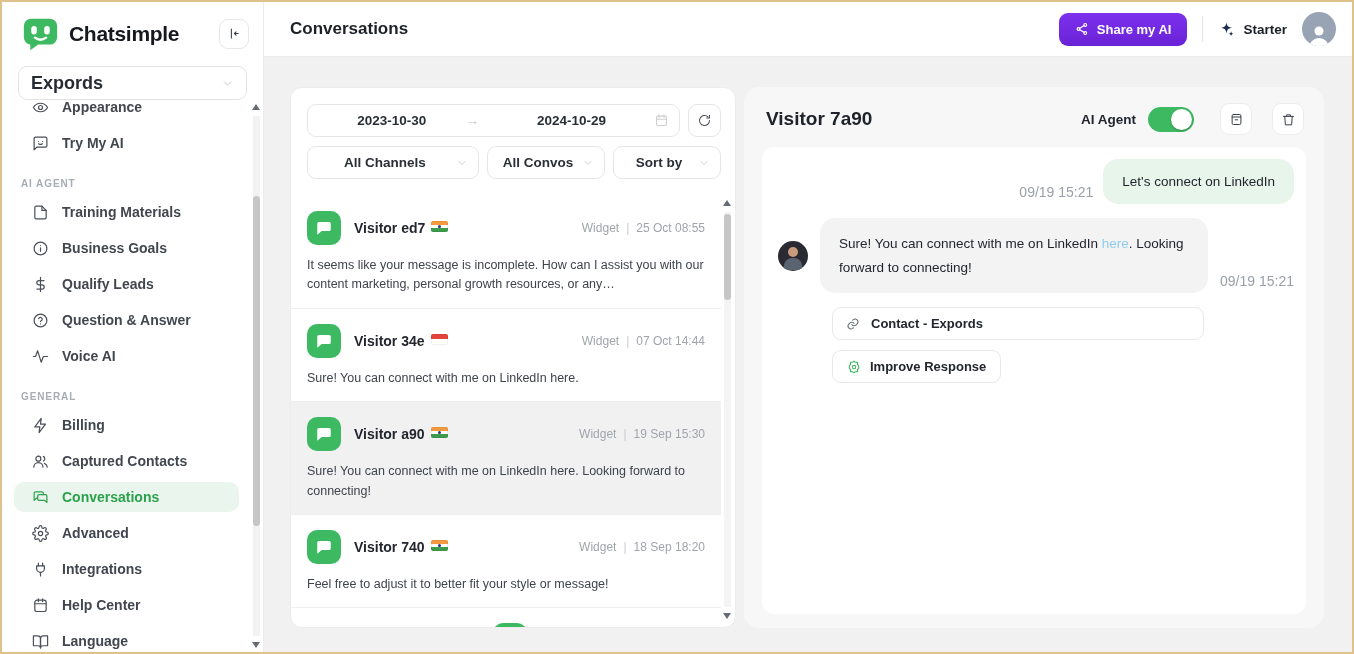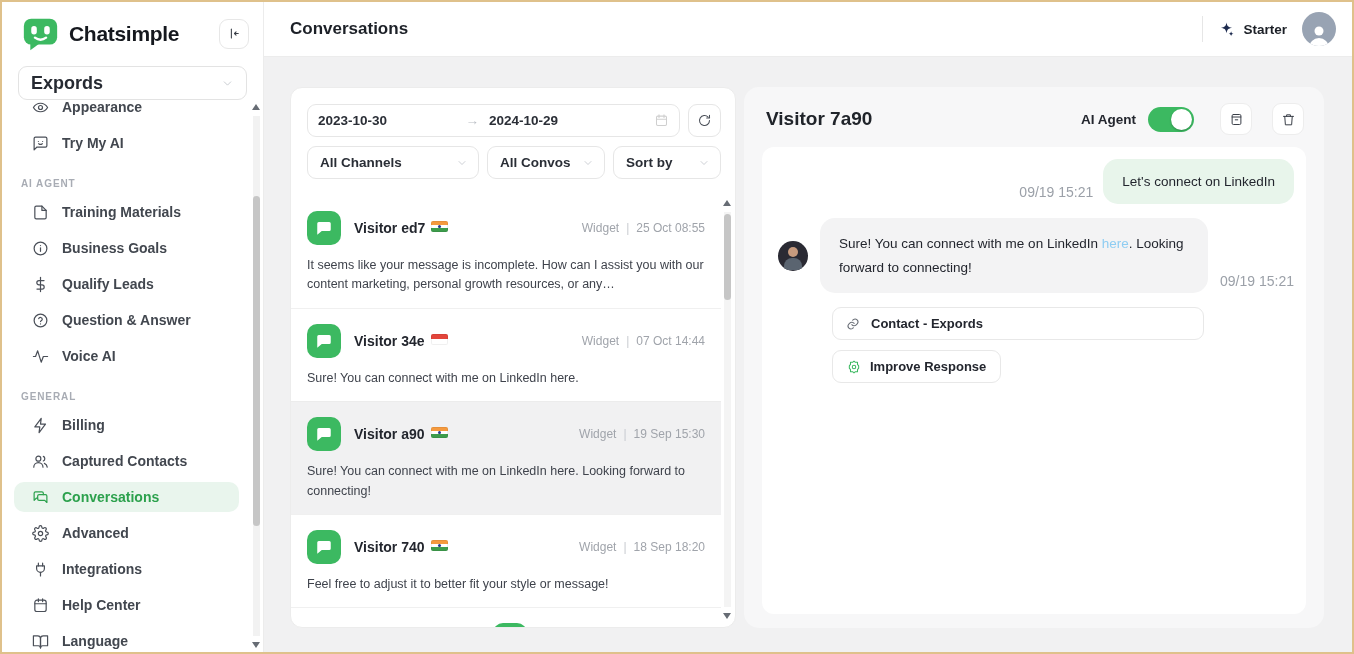--- a/index.html
+++ b/index.html
@@ -36,21 +36,21 @@
   .share-btn { height:33px; padding:0 16px; border:none; border-radius:9px; background:linear-gradient(180deg,#7c31ee,#6a22d5); color:#fff; font-size:13px; font-weight:700; display:flex; align-items:center; gap:8px; cursor:pointer; font-family:inherit; }
   .v-divider { width:1px; height:26px; background:#e6e6e6; }
   .plan { display:flex; align-items:center; gap:8px; font-size:13.5px; font-weight:700; color:#1c2027; }
   .avatar { width:34px; height:34px; border-radius:50%; background:#98a3b3; display:flex; align-items:flex-end; justify-content:center; overflow:hidden; }
 
   
   .content { position:absolute; left:262px; right:0; top:55px; bottom:0; background:#f1f1f2; }
 
   
   .list-card { position:absolute; left:26px; top:30px; width:446px; bottom:24px; background:#fff; border:1px solid #ececec; border-radius:12px; overflow:hidden; }
-  .filters { padding:16px 14px 0 16px; }
+  .filters { padding:16px 14px 0 16px;text-align:center; }
   .filter-row { display:flex; gap:8px; }
   .date-box { flex:1; height:33px; border:1px solid #e6e6e6; border-radius:9px; display:flex; align-items:center; padding:0 10px; font-size:13.5px; font-weight:600; color:#2a2e36; }
   .date-start { width:42%; }
   .range-arrow { color:#b9bdc4; font-weight:400; margin-right:10px; }
   .date-end { flex:1; }
   .cal-ic { color:#cfcfcf; display:flex; }
   .refresh-btn { width:33px; height:33px; border:1px solid #e6e6e6; border-radius:9px; background:#fff; display:flex; align-items:center; justify-content:center; color:#4a4f58; cursor:pointer; }
   .select-box { height:33px; border:1px solid #e6e6e6; border-radius:9px; display:flex; align-items:center; padding:0 10px 0 12px; font-size:13.5px; font-weight:600; color:#2a2e36; gap:6px; cursor:pointer; background:#fff; }
   .select-box .sel-label { flex:1; }
   .chev { color:#c4c8ce; display:flex; }
@@ -280,20 +280,31 @@
       <span class="tri up"></span>
       <div class="track"></div>
       <div class="thumb"></div>
       <span class="tri down"></span>
     </div>
   </aside>
 
   <header class="topbar">
     <div class="page-title">Conversations</div>
     <div class="topbar-right">
+      <button class="share-btn">
+        <span style="display:flex">
+          <svg class="ic" width="14" height="14" viewBox="0 0 24 24" style="stroke-width:2">
+              <circle cx="17.5" cy="5" r="2.4"></circle>
+              <circle cx="6" cy="12" r="2.4"></circle>
+              <circle cx="17.5" cy="19" r="2.4"></circle>
+              <path d="M8.2 10.8l7-4.4M8.2 13.2l7 4.4"></path>
+            </svg>
+        </span>
+        <span>Share my AI</span>
+      </button>
       <div class="v-divider"></div>
       <div class="plan">
         <span style="display:flex">
           <svg width="17" height="17" viewBox="0 0 24 24">
               <path d="M12 2c.9 5.2 2.4 6.7 7.8 7.6-5.4 1-6.9 2.5-7.8 7.7-.9-5.2-2.4-6.7-7.8-7.7C9.6 8.7 11.1 7.2 12 2z" fill="#1d2b4f"></path>
               <path d="M18.5 14.5c.4 2.4 1.1 3.1 3.5 3.5-2.4.5-3.1 1.2-3.5 3.6-.4-2.4-1.1-3.1-3.5-3.6 2.4-.4 3.1-1.1 3.5-3.5z" fill="#1d2b4f"></path>
             </svg>
         </span>
         <span>Starter</span>
       </div>

